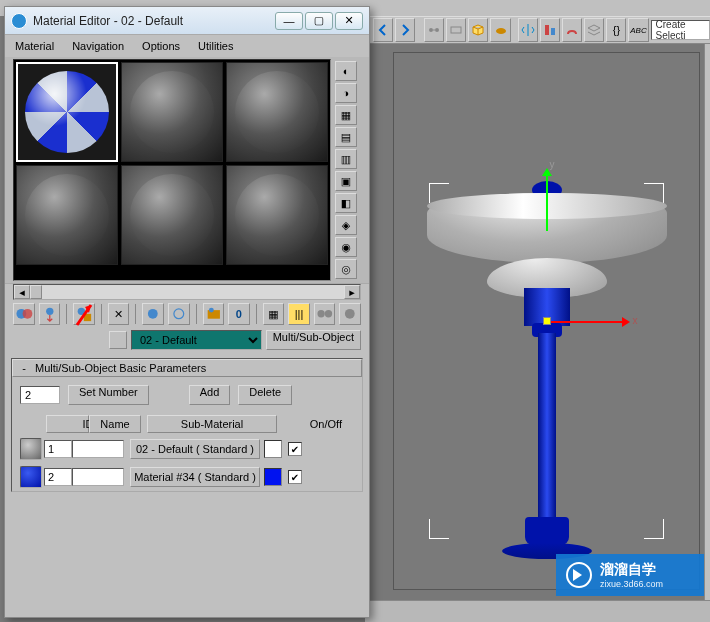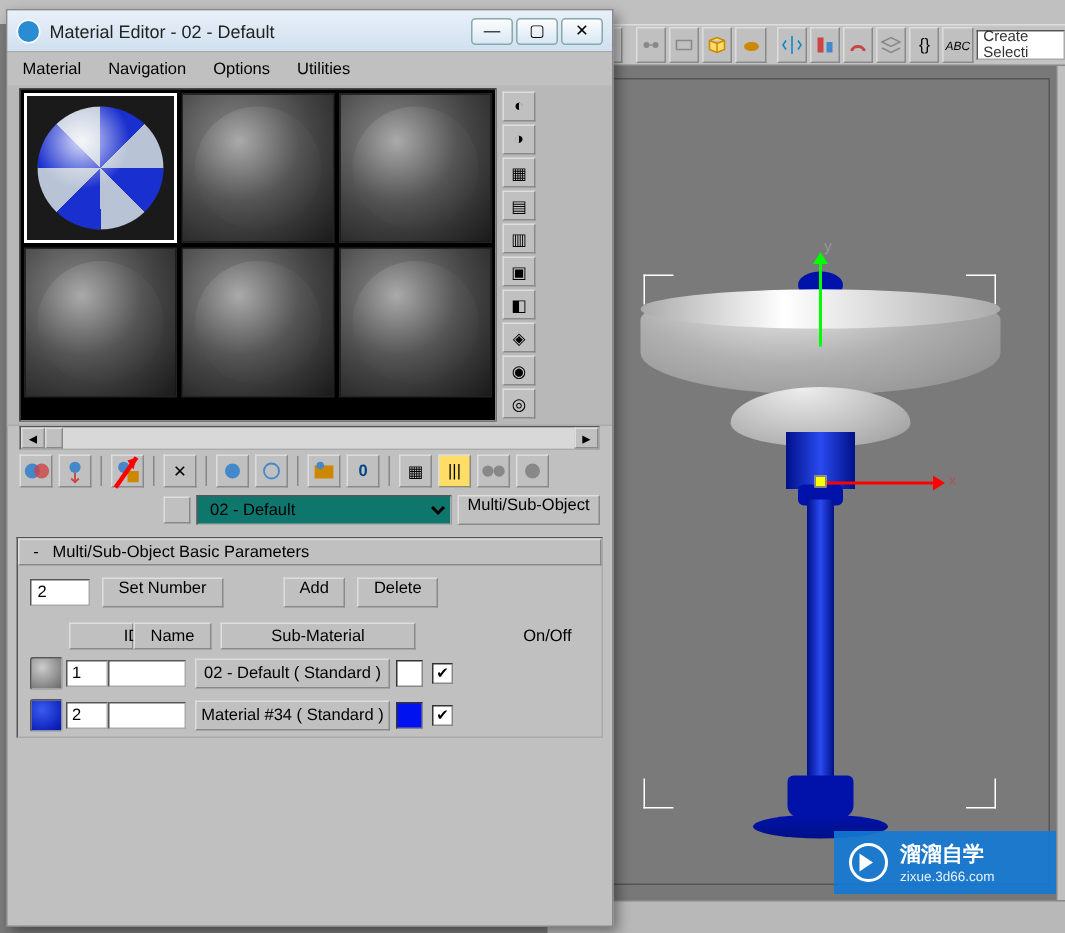--- a/index.html
+++ b/index.html
@@ -39,21 +39,21 @@
   .gizmo { position: absolute; top: 178px; left: 50%; }
   .gizmo .yaxis { position: absolute; width: 2px; height: 60px; background: #0f0; bottom: 0; left: -1px; }
   .gizmo .yaxis::after { content:""; position:absolute; top:-8px; left:-4px; width:0;height:0;border:5px solid transparent; border-bottom:8px solid #0f0; }
   .gizmo .ylabel { position:absolute; top:-72px; left:3px; color:#999; font-size:10px; }
   .gizmo .xaxis { position: absolute; height: 2px; width: 80px; background: #f00; bottom: -1px; left: 0; }
   .gizmo .xaxis::after { content:""; position:absolute; right:-8px; top:-4px; width:0;height:0;border:5px solid transparent; border-left:8px solid #f00; }
   .gizmo .xlabel { position:absolute; bottom:-8px; left:86px; color:#a55; font-size:10px; }
   .gizmo .origin { position:absolute; width:8px; height:8px; background:#ff0; border:1px solid #888; bottom:-4px; left:-4px; }
   
   
-  .mateditor { position: absolute; top: 6px; left: 4px; width: 405px; height: 612px; background: #c0c0c0; border: 1px solid #888; box-shadow: 3px 3px 8px rgba(0,0,0,.4); }
+  .mateditor { position: absolute; top: 6px; left: 4px; width: 366px; height: 612px; background: #c0c0c0; border: 1px solid #888; box-shadow: 3px 3px 8px rgba(0,0,0,.4); }
   .titlebar { height: 28px; background: linear-gradient(#e8f0f8, #d0e0f0); display: flex; align-items: center; padding: 0 6px; border-bottom: 1px solid #aaa; }
   .titlebar .appicon { width: 16px; height: 16px; background: #2a8dd4; border-radius: 50%; margin-right: 6px; border: 1px solid #fff; }
   .titlebar .title { flex: 1; color: #222; font-size: 12px; }
   .winbtns { display: flex; gap: 2px; }
   .winbtn { width: 28px; height: 18px; border: 1px solid #8aa; border-radius: 3px; background: linear-gradient(#fdfdfd,#d8e8f4); display:flex;align-items:center;justify-content:center; cursor:pointer; }
   
   .menubar { height: 22px; display: flex; align-items: center; gap: 18px; padding: 0 10px; background: #c0c0c0; }
   
   .slotsarea { display: flex; padding: 2px 6px 2px 8px; border-bottom: 1px inset #aaa; background: #b8b8b8; }
   .slotgrid { display: grid; grid-template-columns: repeat(3, 102px); grid-template-rows: repeat(2, 100px); gap: 3px; border: 1px inset #888; padding: 2px; background: #000; }

